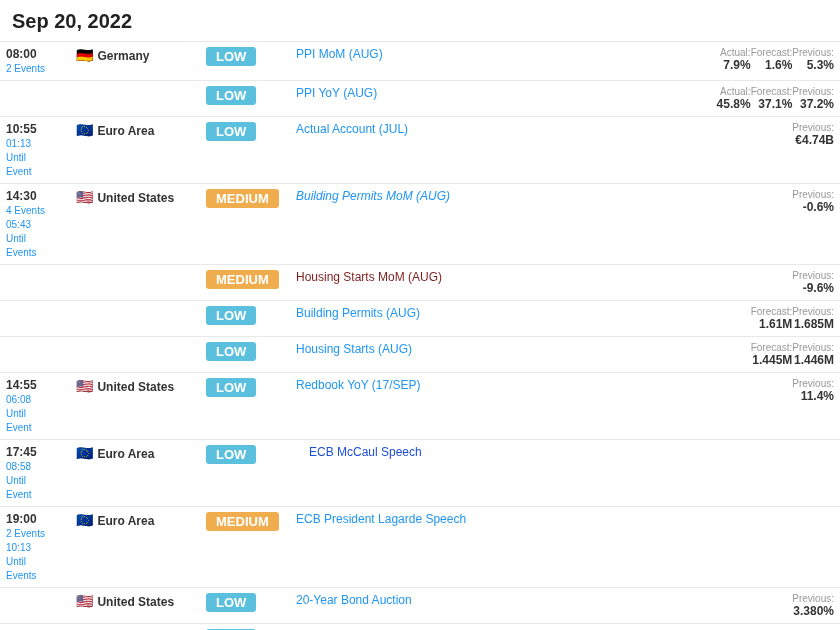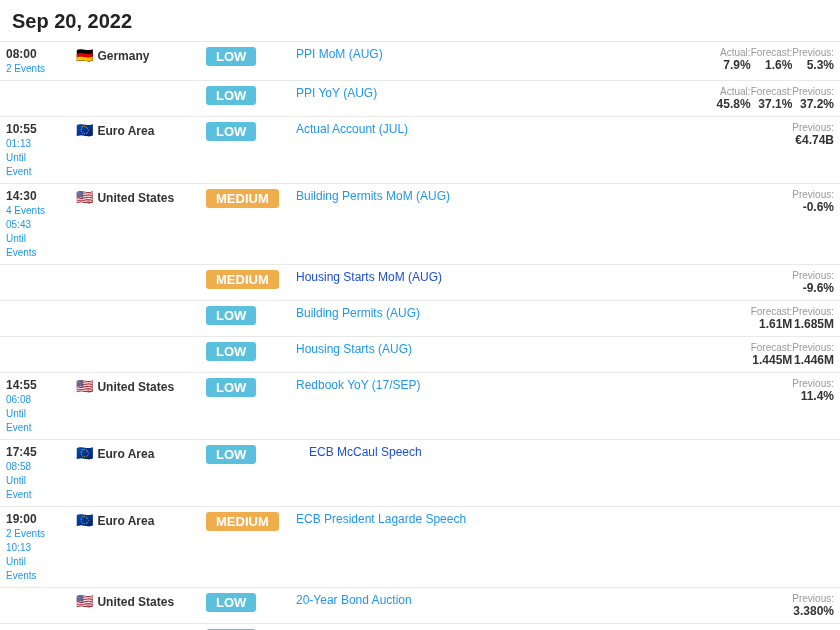--- a/index.html
+++ b/index.html
@@ -157,35 +157,35 @@
         <div class="stat-label">Previous:</div>
         <div class="stat-value">€4.74B</div>
       </div>
           </div>
         </td>
       </tr>
       <tr>
         <td class="time-cell"><strong>14:30</strong><br><span class="time-sub">4 Events</span><br><span class="time-sub">05:43</span><br><span class="time-sub">Until</span><br><span class="time-sub">Events</span></td>
         <td class="country-cell"><span class="flag">🇺🇸</span><span class="country-name">United States</span></td>
         <td class="badge-cell"><span class="badge badge-medium">MEDIUM</span></td>
-        <td class="event-cell"><span style="color:#2196F3;cursor:pointer;">Building Permits MoM (AUG)</span></td>
+        <td class="event-cell"><span style="color:#2196F3;cursor:pointer;font-style:italic;">Building Permits MoM (AUG)</span></td>
         <td class="stats-cell">
           <div class="stats-group">
             <div class="stat-item">
         <div class="stat-label">Previous:</div>
         <div class="stat-value">-0.6%</div>
       </div>
           </div>
         </td>
       </tr>
       <tr>
         <td class="time-cell"></td>
         <td class="country-cell"></td>
         <td class="badge-cell"><span class="badge badge-medium">MEDIUM</span></td>
-        <td class="event-cell"><span style="color:#1d4ed8;cursor:pointer;">Housing Starts MoM (AUG)</span></td>
+        <td class="event-cell"><span style="color:#7f1d1d;cursor:pointer;">Housing Starts MoM (AUG)</span></td>
         <td class="stats-cell">
           <div class="stats-group">
             <div class="stat-item">
         <div class="stat-label">Previous:</div>
         <div class="stat-value">-9.6%</div>
       </div>
           </div>
         </td>
       </tr>
       <tr>

